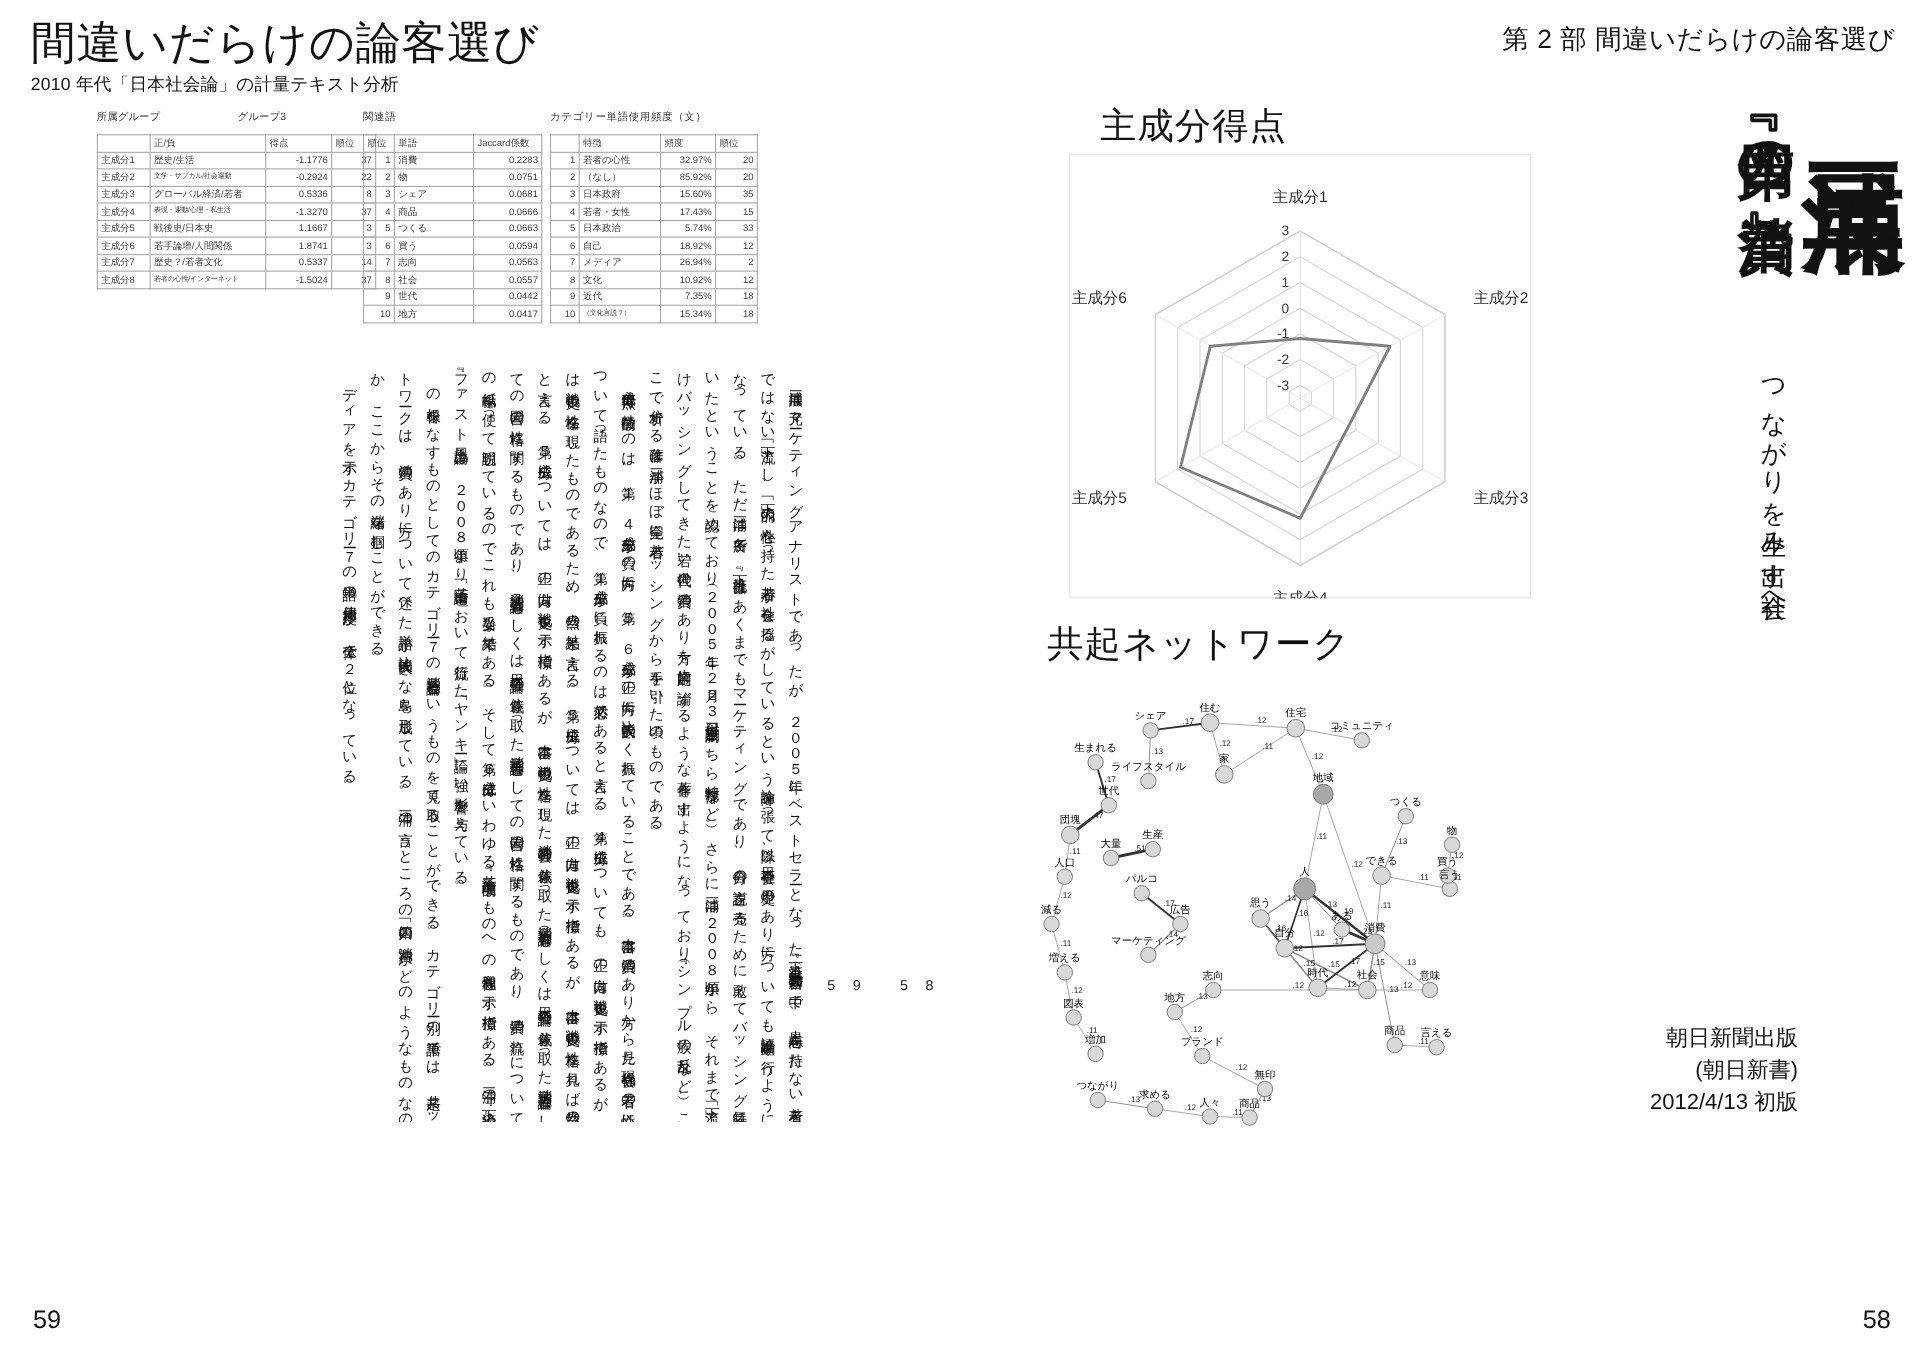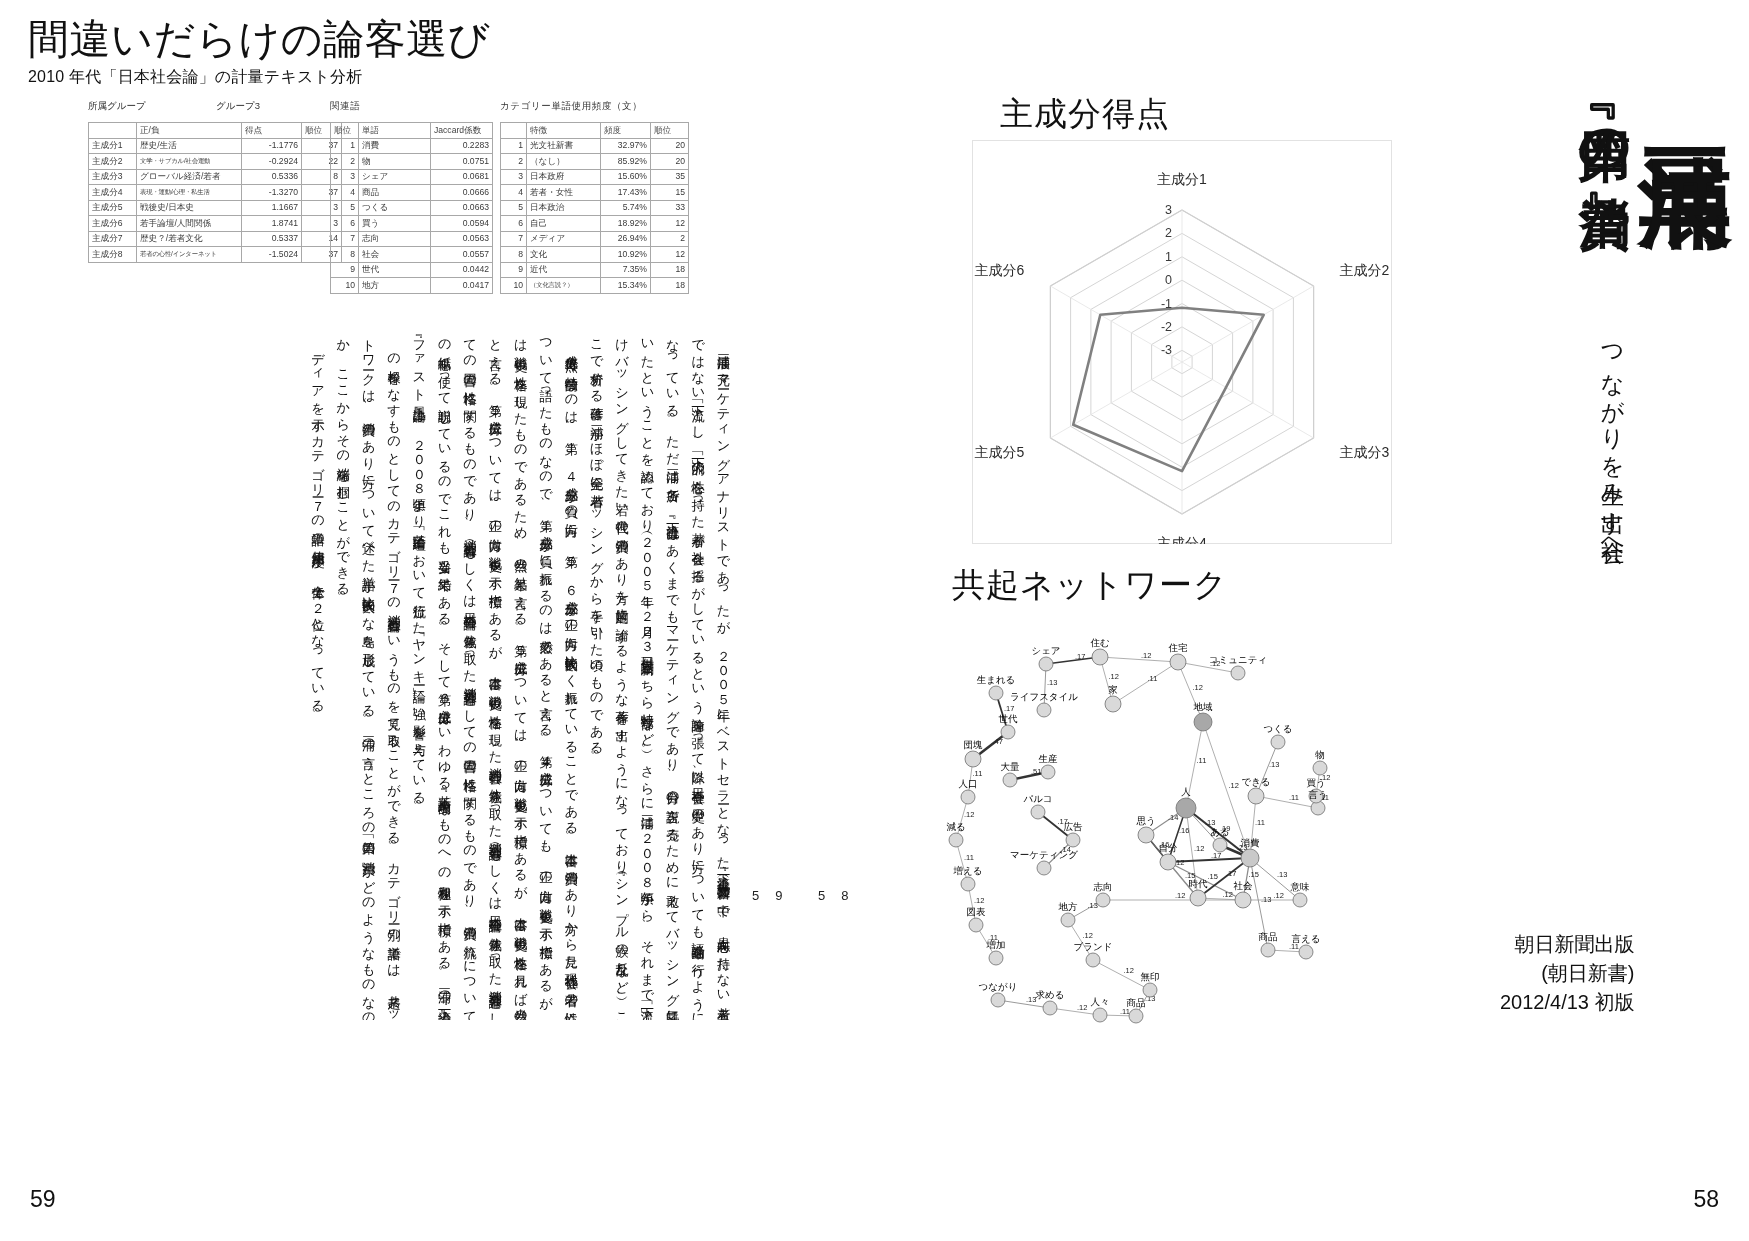--- a/index.html
+++ b/index.html
@@ -180,20 +180,21 @@
 </head>
 <body>
 
 <div id="page">
 
   <div class="hdr-left">
     <div class="t1">間違いだらけの論客選び</div>
     <div class="t2">2010 年代「日本社会論」の計量テキスト分析</div>
   </div>
 
+  <div class="hdr-right">第 2 部 間違いだらけの論客選び</div>
 
   <div class="folio left">59</div>
   <div class="folio right">58</div>
   <div class="folio-mid">59  58</div>
 
   <div class="tbl-wrap" style="left:88px; top:100px;">
     <div class="grp-head">
       <span class="a">所属グループ</span>
       <span>グループ3</span>
     </div>
@@ -348,21 +349,21 @@
           <tr>
             <th class="num"></th>
             <th>特徴</th>
             <th class="num">頻度</th>
             <th class="num">順位</th>
           </tr>
         </thead>
       <tbody>
           <tr>
             <td class="num">1</td>
-            <td>光文社新書</td>
+            <td>若者の心性</td>
             <td class="num">32.97%</td>
             <td class="num">20</td>
           </tr>
           <tr>
             <td class="num">2</td>
             <td>（なし）</td>
             <td class="num">85.92%</td>
             <td class="num">20</td>
           </tr>
           <tr>

